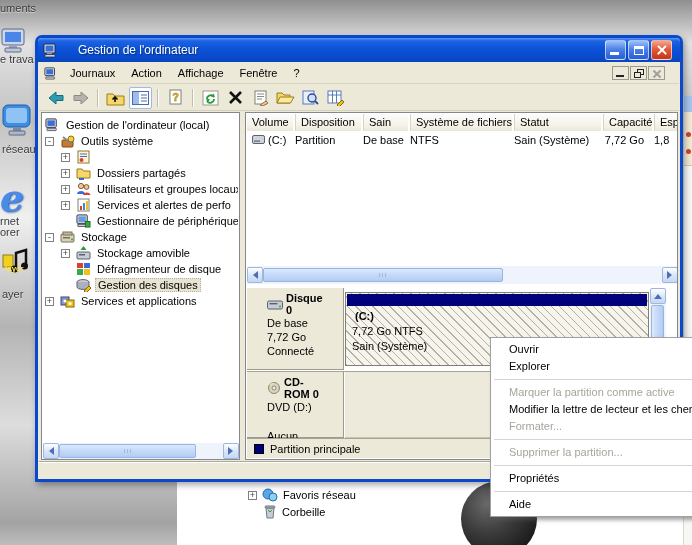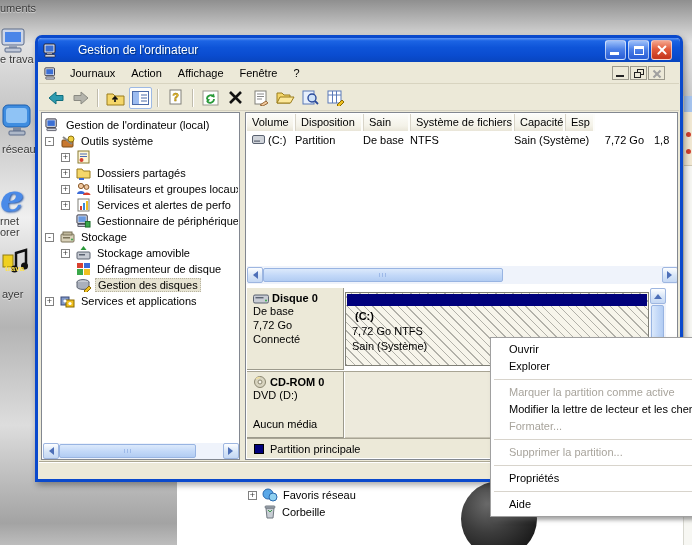--- a/index.html
+++ b/index.html
@@ -92,21 +92,21 @@
   .sb-thumb::after{content:"";position:absolute;left:50%;top:4px;bottom:4px;width:8px;margin-left:-4px;
           background:repeating-linear-gradient(90deg,#9db9e8 0 1px,transparent 1px 3px)}
   .tri-l{width:0;height:0;border:4px solid transparent;border-right:5px solid #4d6fb8;margin-right:3px}
   .tri-r{width:0;height:0;border:4px solid transparent;border-left:5px solid #4d6fb8;margin-left:3px}
   .tri-u{width:0;height:0;border:4px solid transparent;border-bottom:5px solid #4d6fb8;margin-bottom:3px}
   .sb-track-v{position:absolute;background:#eff3fb}
   .sb-thumb-v{position:absolute;left:1px;width:13px;border:1px solid #98b4e2;border-radius:2px;
           background:linear-gradient(90deg,#dce9fb,#c2d8f8 55%,#b2ccf2)}
 
   
-  .dbox{position:absolute;background:#ece9d8;border-right:1px solid #9c9a8c;border-bottom:1px solid #9c9a8c;padding:4px 6px}
+  .dbox{position:absolute;background:#ece9d8;border-right:1px solid #9c9a8c;border-bottom:1px solid #9c9a8c;padding:4px 20px}
   .dbox .t{font-weight:bold}
   .dbox .l{line-height:14px}
   .part{position:absolute;border:1px solid #7f7f76;background-color:#f7f5eb;
         background-image:repeating-linear-gradient(45deg,rgba(110,110,104,.5) 0 1px,transparent 1px 6px)}
   .part .band{position:absolute;left:1px;right:1px;top:1px;height:12px;background:#00007b}
   .rowsep{position:absolute;background:#a8a494;height:1px}
   .cd-empty{position:absolute;background:#edeadc;border-bottom:1px solid #c8c4b4}
   .legendbar{position:absolute;left:1px;top:325px;width:431px;height:20px;background:#ece9d8;border-top:1px solid #a8a494;display:flex;align-items:center;gap:6px;padding-left:7px}
   .lg-sq{width:10px;height:10px;background:#00007b;border:1px solid #000}
 
@@ -151,21 +151,21 @@
   <div class="dt-label" style="left:0;top:215px">rnet</div>
   <div class="dt-label" style="left:0;top:226px">orer</div>
 
   <div class="dt-ic" style="left:2px;top:247px">
     <svg width="28" height="30" viewBox="0 0 28 30">
         <rect x="1" y="8" width="10" height="12" fill="#f0d020" stroke="#907c10"></rect>
         <path d="M14 22 L14 6 L24 3 L24 19" stroke="#111" stroke-width="2.5" fill="none"></path>
         <circle cx="12.5" cy="22" r="3.5" fill="#111"></circle>
         <circle cx="22.5" cy="19" r="3.5" fill="#111"></circle>
       </svg>
-    <div style="position:absolute;left:3px;top:17px;font-size:8px;color:#ffe24a;font-weight:bold">trava</div>
+    <div style="position:absolute;left:3px;top:17px;font-size:8px;color:#ffe24a;font-weight:bold">layer</div>
   </div>
   <div class="dt-label" style="left:2px;top:288px">ayer</div>
 
   <div class="bg-explorer"></div>
   <div class="bg-sep"></div>
   <div class="bg-row" style="left:248px;top:488px">
     <span class="plusbox">+</span>
     <span>
       <svg width="16" height="14" viewBox="0 0 16 14">
           <circle cx="6" cy="6" r="5" fill="#5aa8e8" stroke="#2a6aae"></circle>
@@ -500,20 +500,21 @@
 
     <div class="splitter"></div>
 
     <div class="right-pane">
 
       <div class="lv-header">
         <div class="hcell" style="width:49px">Volume</div>
         <div class="hcell" style="width:68px">Disposition</div>
         <div class="hcell" style="width:47px">Sain</div>
         <div class="hcell" style="width:104px">Système de fichiers</div>
+        <div class="hcell" style="width:89px">Statut</div>
         <div class="hcell" style="width:51px;text-align:right">Capacité</div>
         <div class="hcell" style="width:29px;border-right:none">Esp</div>
       </div>
 
       <div class="lv-row">
         <div class="ccell" style="width:43px">
           <span>
               <svg width="13" height="9" viewBox="0 0 13 9">
                 <rect x="0.5" y="0.5" width="12" height="8" rx="1.5" fill="#d0d4da" stroke="#5a6270"></rect>
                 <rect x="2" y="5.5" width="6" height="1.2" fill="#5a6270"></rect>

